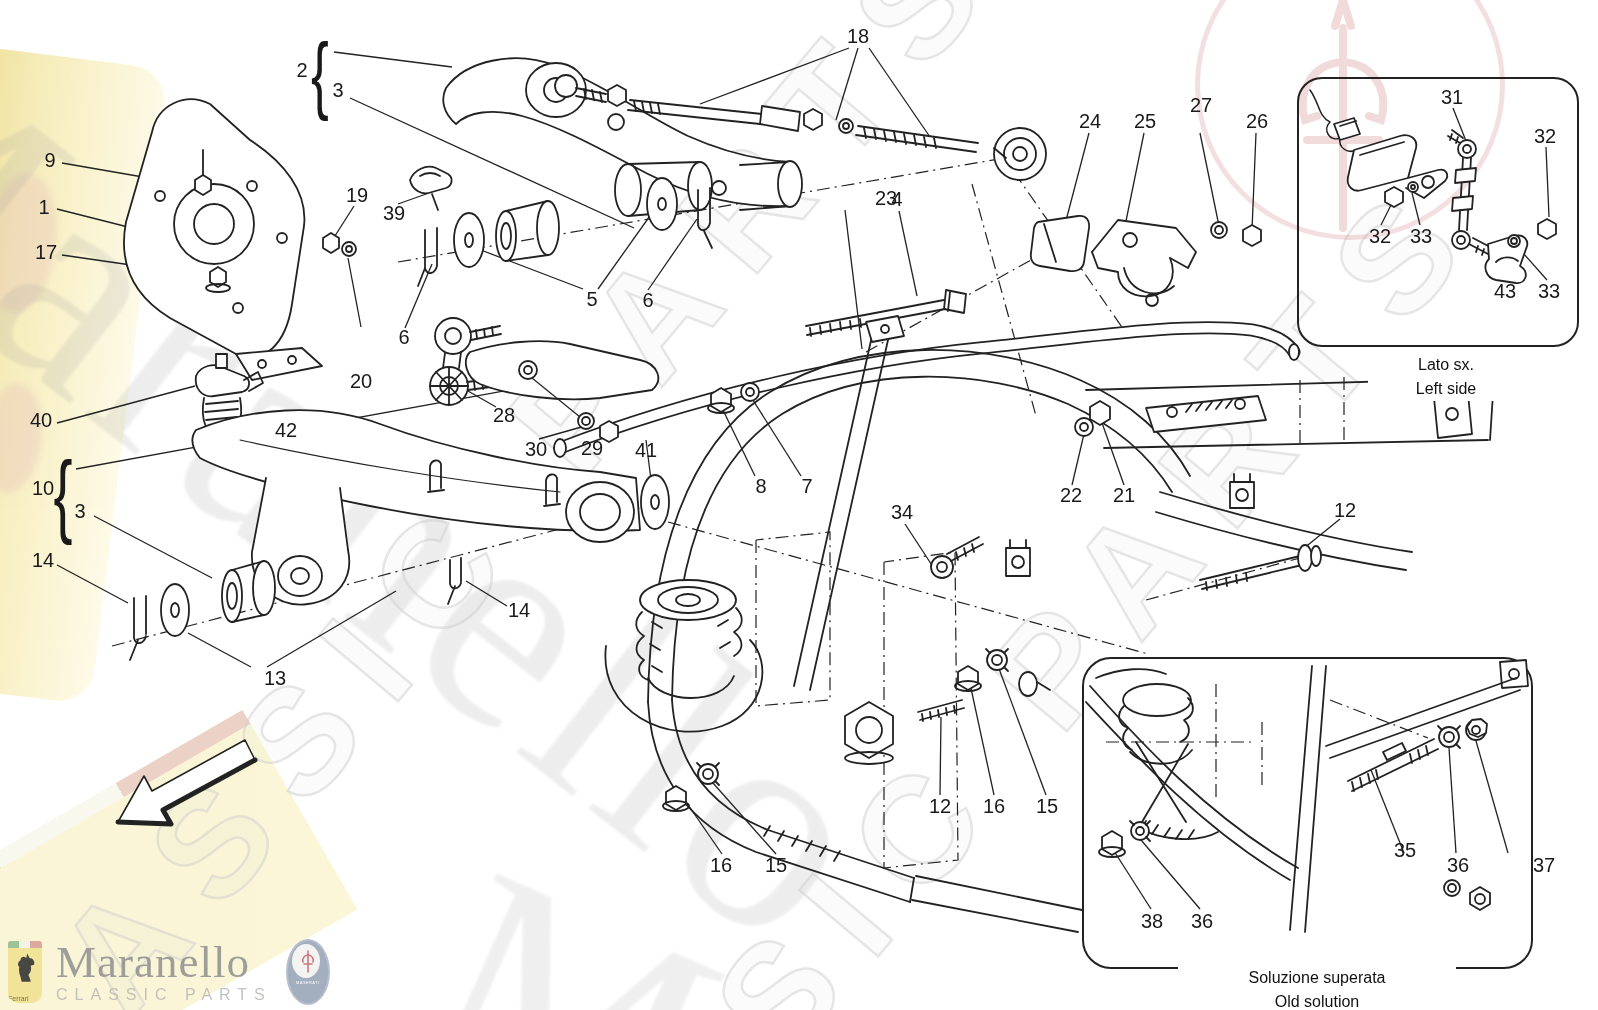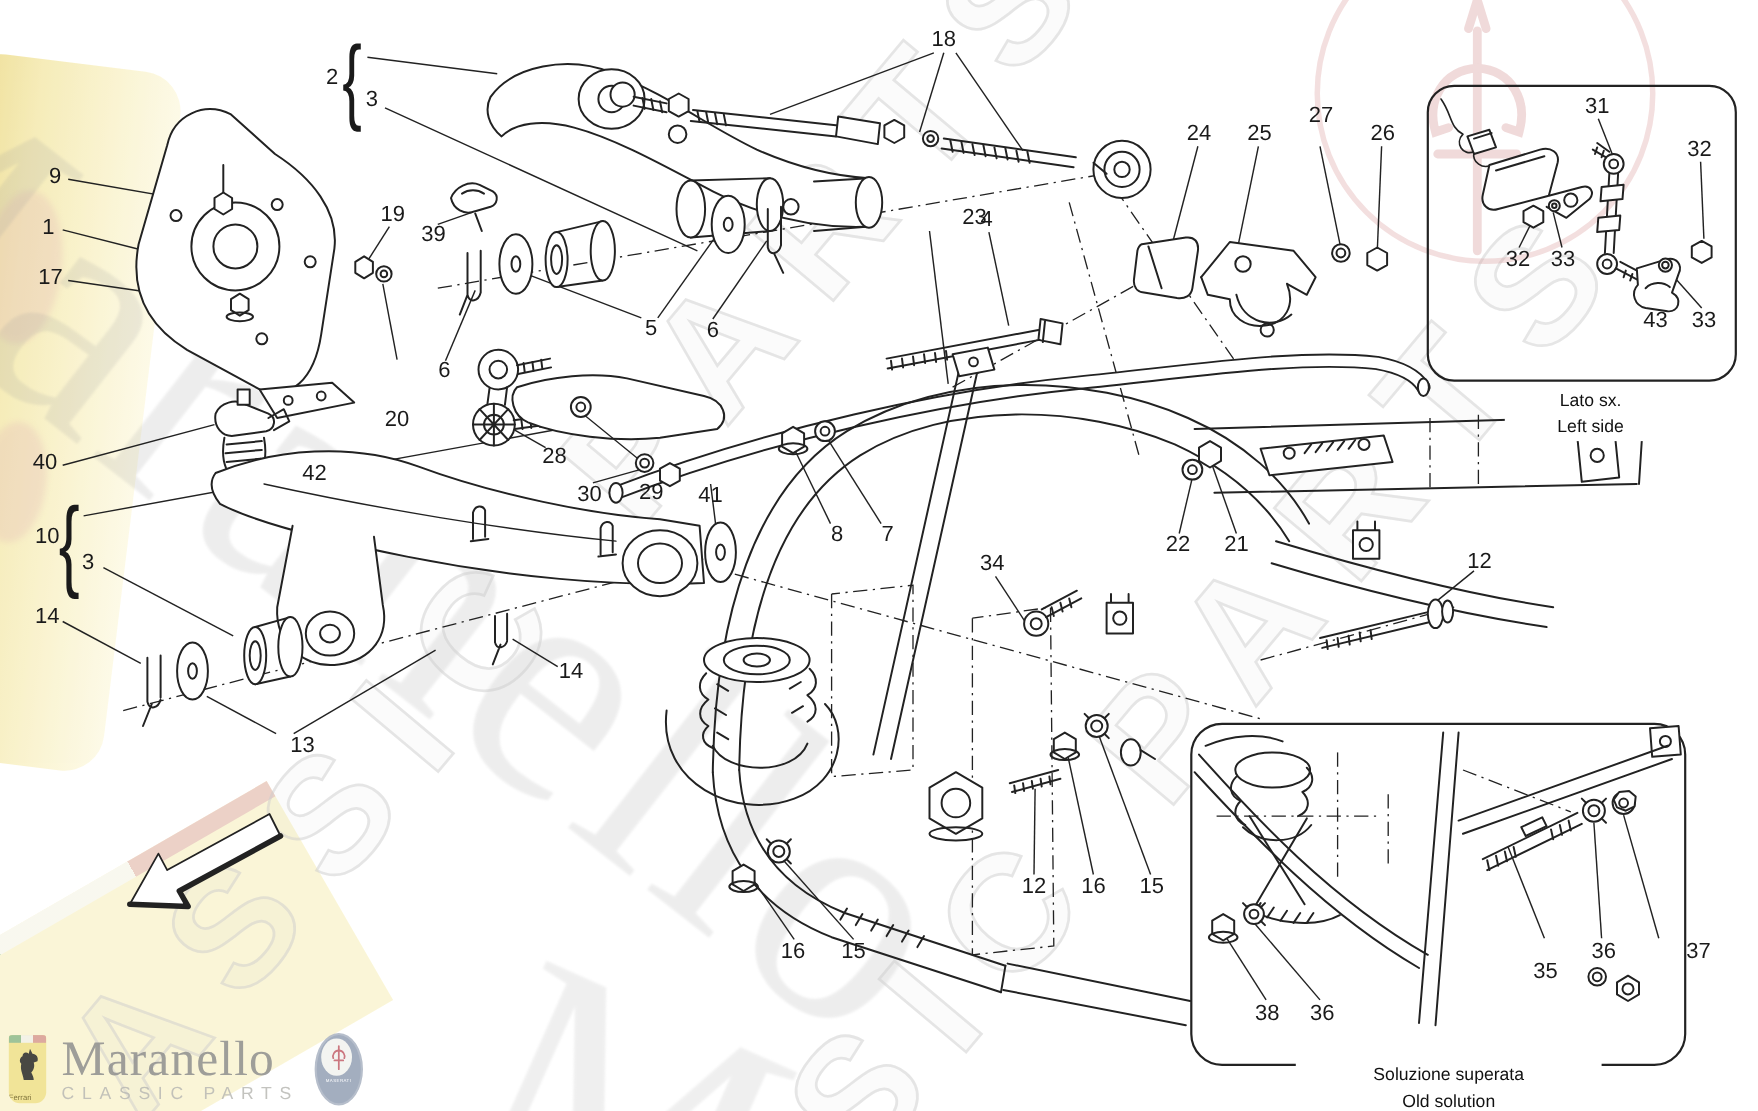--- a/index.html
+++ b/index.html
@@ -537,21 +537,21 @@
       <div class="callout" style="left: 776px; top: 865px;">15</div>
       <div class="callout" style="left: 940px; top: 806px;">12</div>
       <div class="callout" style="left: 994px; top: 806px;">16</div>
       <div class="callout" style="left: 1047px; top: 806px;">15</div>
       <div class="callout" style="left: 1452px; top: 97px;">31</div>
       <div class="callout" style="left: 1545px; top: 136px;">32</div>
       <div class="callout" style="left: 1380px; top: 236px;">32</div>
       <div class="callout" style="left: 1421px; top: 236px;">33</div>
       <div class="callout" style="left: 1505px; top: 291px;">43</div>
       <div class="callout" style="left: 1549px; top: 291px;">33</div>
-      <div class="callout" style="left: 1405px; top: 883px;">35</div>
+      <div class="callout" style="left: 1405px; top: 850px;">35</div>
       <div class="callout" style="left: 1458px; top: 865px;">36</div>
       <div class="callout" style="left: 1544px; top: 865px;">37</div>
       <div class="callout" style="left: 1152px; top: 921px;">38</div>
       <div class="callout" style="left: 1202px; top: 921px;">36</div>
       <div class="brace" style="left: 320px; top: 73px; font-size: 86px;">{</div>
       <div class="brace" style="left: 63px; top: 494px; font-size: 92px;">{</div>
     </div>
 
   <div class="inset-label" style="left:1368px;top:326px;width:140px;">
     <div>Lato sx.</div>

